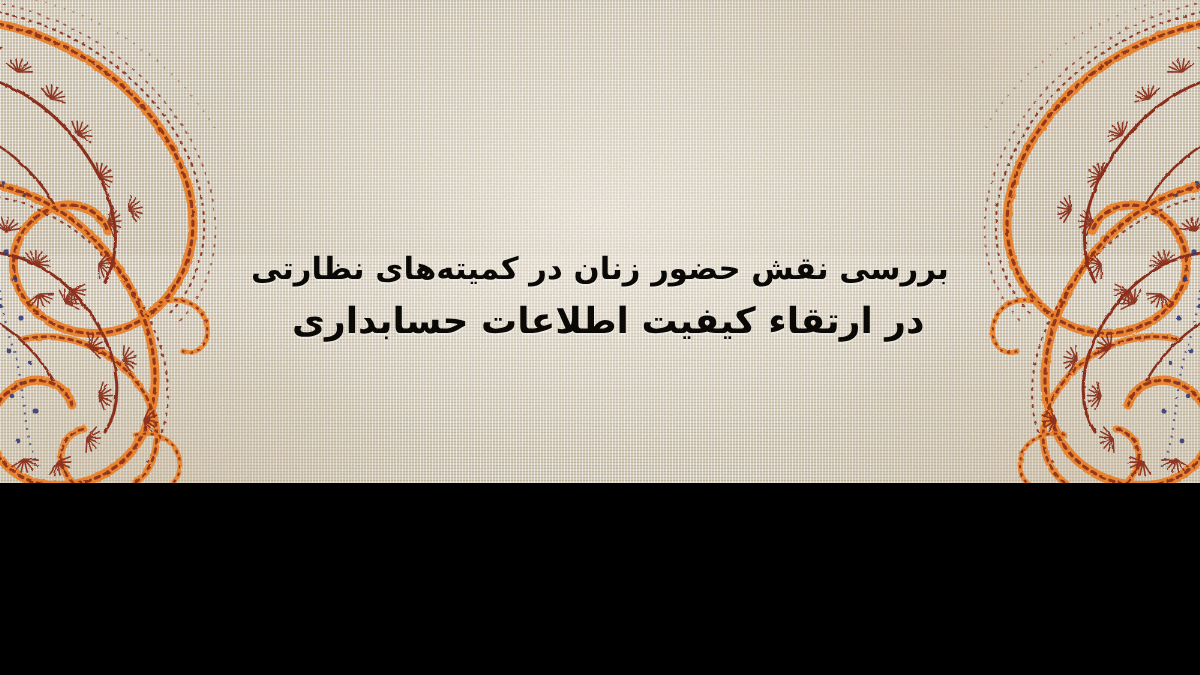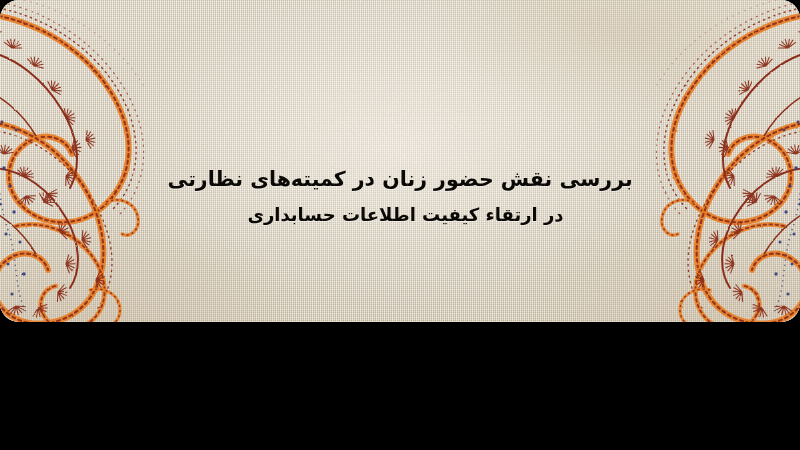--- a/index.html
+++ b/index.html
@@ -3,21 +3,20 @@
 <meta charset="utf-8">
 <title>Persian Textile Title Card</title>
 <style>
   html,body{margin:0;padding:0;background:#000;}
   #stage{
     position:relative;
     width:800px;height:322px;
     overflow:hidden;
     background:#000;
     font-family:"DejaVu Sans","Liberation Sans",sans-serif;
-    border-radius:19px;
   }
 
   
   .fabric{
     position:absolute;left:0;top:0;width:800px;height:382px;
     background-color:#ddd4c2;
     background-image:
       
       radial-gradient(ellipse 420px 230px at 50% 38%, rgba(255,252,244,.55) 0%, rgba(255,252,244,0) 70%),
       radial-gradient(ellipse 300px 180px at 12% 88%, rgba(205,188,160,.45) 0%, rgba(205,188,160,0) 72%),
@@ -79,21 +78,21 @@
     display:block;
     color:#0b0906;
     font-size:20.5px;
     font-weight:700;
     line-height:35px;
     letter-spacing:0px;
     direction:rtl;
     unicode-bidi:isolate;
     text-shadow:0 1px 0 rgba(255,255,255,.35);
   }
-  .title-line-2{font-size:18px;margin-left:11px;}
+  .title-line-2{font-size:24px;margin-left:11px;}
 
   
   .fringe{position:absolute;left:0;top:360px;width:800px;height:90px;z-index:7;}
 </style>
 </head>
 <body>
 
 <div id="stage">
 
   <div class="black-band"></div>

